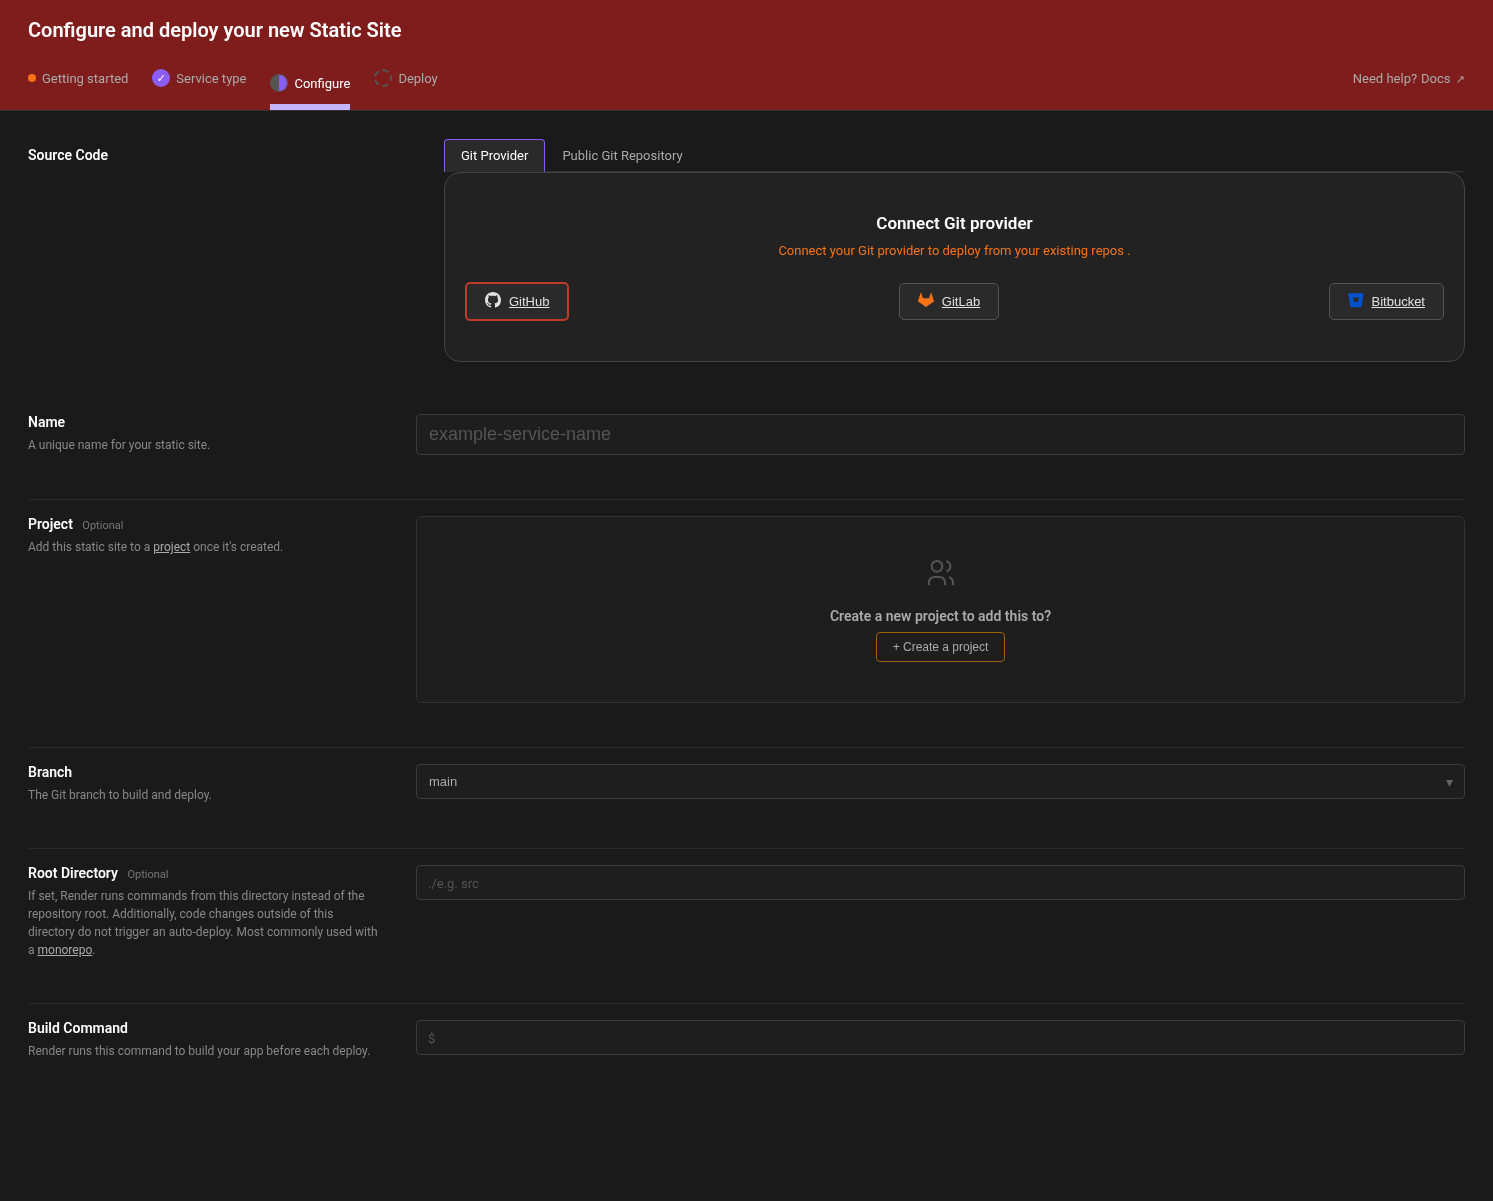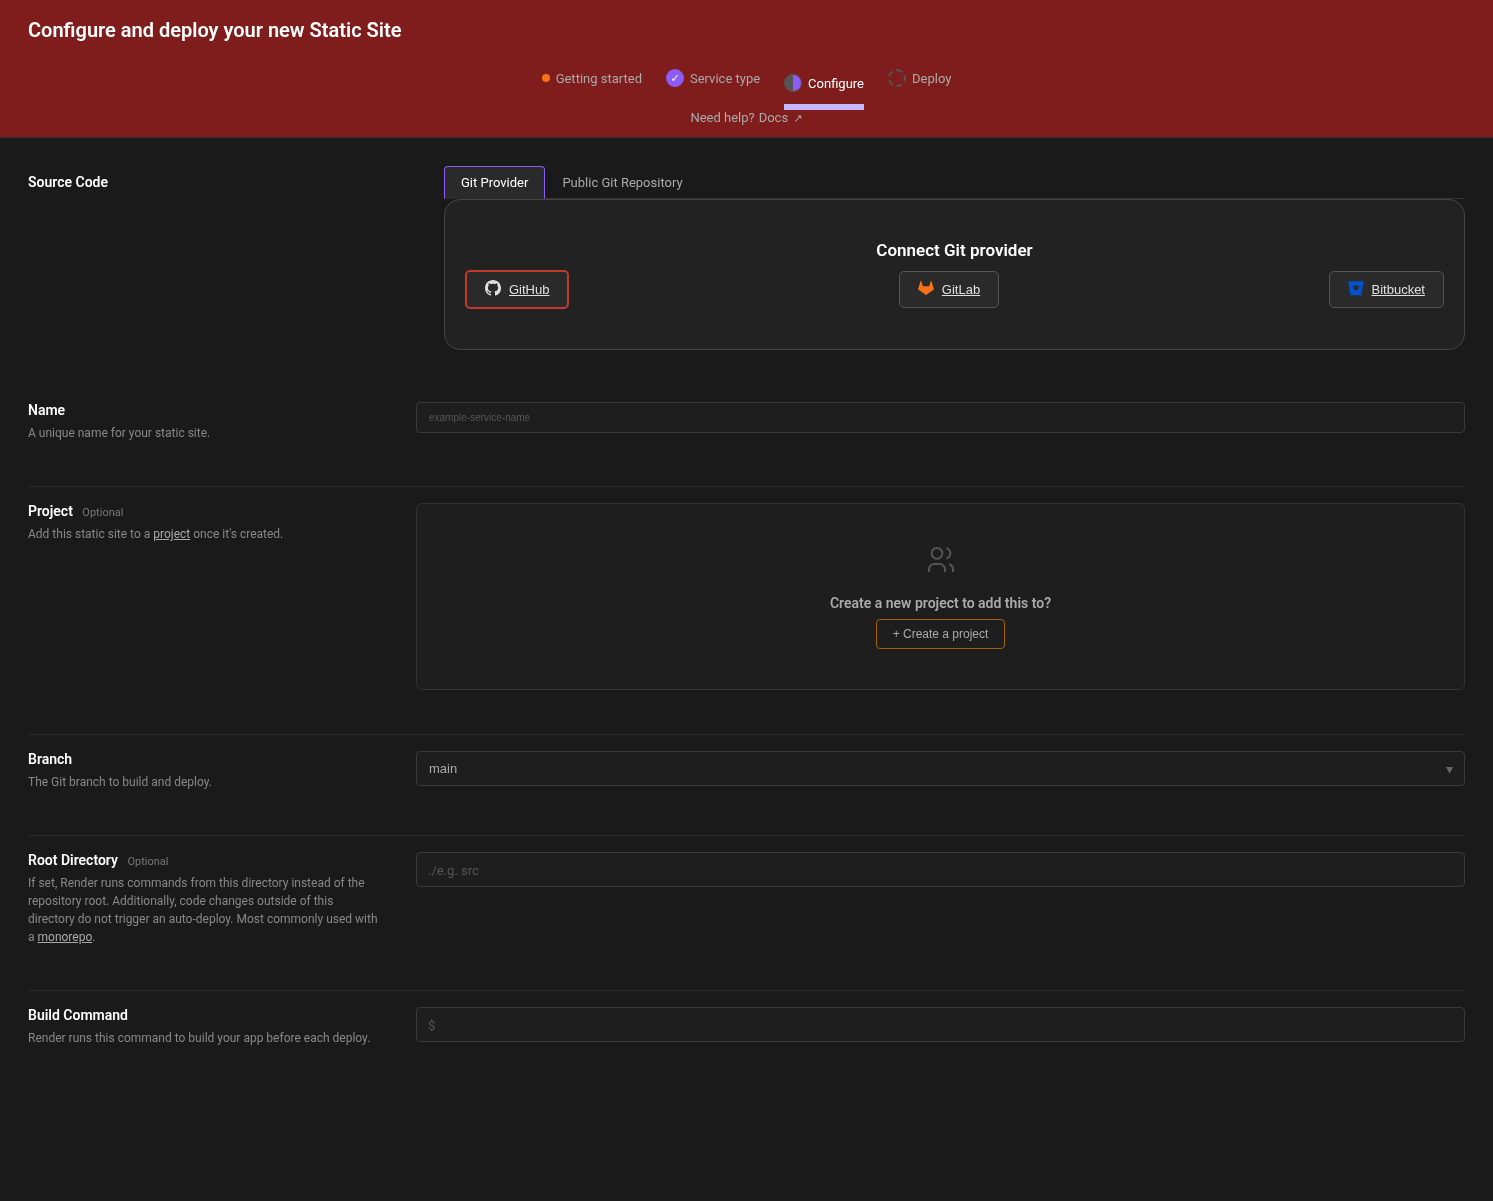--- a/index.html
+++ b/index.html
@@ -20,21 +20,20 @@
     .header-title {
       font-size: 20px;
       font-weight: 600;
       color: #fff;
       margin-bottom: 16px;
     }
     .nav-bar {
       display: flex;
       align-items: center;
       justify-content: space-between;
-      flex-direction: column;
     }
     .nav-steps {
       display: flex;
       align-items: center;
       gap: 24px;
     }
     .nav-step {
       display: flex;
       align-items: center;
       gap: 6px;
@@ -192,21 +191,21 @@
     .git-btn.github {
       border: 2px solid #c0392b;
     }
     .text-input {
       width: 100%;
       background: #1e1e1e;
       border: 1px solid #3a3a3a;
       border-radius: 4px;
       color: #aaa;
       padding: 9px 12px;
-      font-size: 10px;
+      font-size: 18px;
       outline: none;
     }
     .text-input::placeholder { color: #555; }
 
     
     .project-box {
       border: 1px solid #333;
       border-radius: 6px;
       background: #1e1e1e;
       padding: 40px 20px;
@@ -384,20 +383,25 @@
   </div>
   <div class="source-code-right">
 
     <div class="tabs">
       <div class="tab active">Git Provider</div>
       <div class="tab">Public Git Repository</div>
     </div>
 
     <div class="git-provider-box">
       <div class="git-provider-title">Connect Git provider</div>
+      <div class="git-provider-subtitle">
+        <span>Connect your Git provider to deploy from your</span>
+        <span style="color:#f97316;">existing repos</span>
+        <span>.</span>
+      </div>
       <div class="git-buttons">
         <button class="git-btn github">
           <span style="font-size:15px;">
             <svg width="16" height="16" viewBox="0 0 16 16" fill="currentColor">
               <path d="M8 0C3.58 0 0 3.58 0 8c0 3.54 2.29 6.53 5.47 7.59.4.07.55-.17.55-.38 0-.19-.01-.82-.01-1.49-2.01.37-2.53-.49-2.69-.94-.09-.23-.48-.94-.82-1.13-.28-.15-.68-.52-.01-.53.63-.01 1.08.58 1.23.82.72 1.21 1.87.87 2.33.66.07-.52.28-.87.51-1.07-1.78-.2-3.64-.89-3.64-3.95 0-.87.31-1.59.82-2.15-.08-.2-.36-1.02.08-2.12 0 0 .67-.21 2.2.82.64-.18 1.32-.27 2-.27.68 0 1.36.09 2 .27 1.53-1.04 2.2-.82 2.2-.82.44 1.1.16 1.92.08 2.12.51.56.82 1.27.82 2.15 0 3.07-1.87 3.75-3.65 3.95.29.25.54.73.54 1.48 0 1.07-.01 1.93-.01 2.2 0 .21.15.46.55.38A8.013 8.013 0 0016 8c0-4.42-3.58-8-8-8z"></path>
             </svg>
           </span>
           <span>GitHub</span>
         </button>
         <button class="git-btn">

